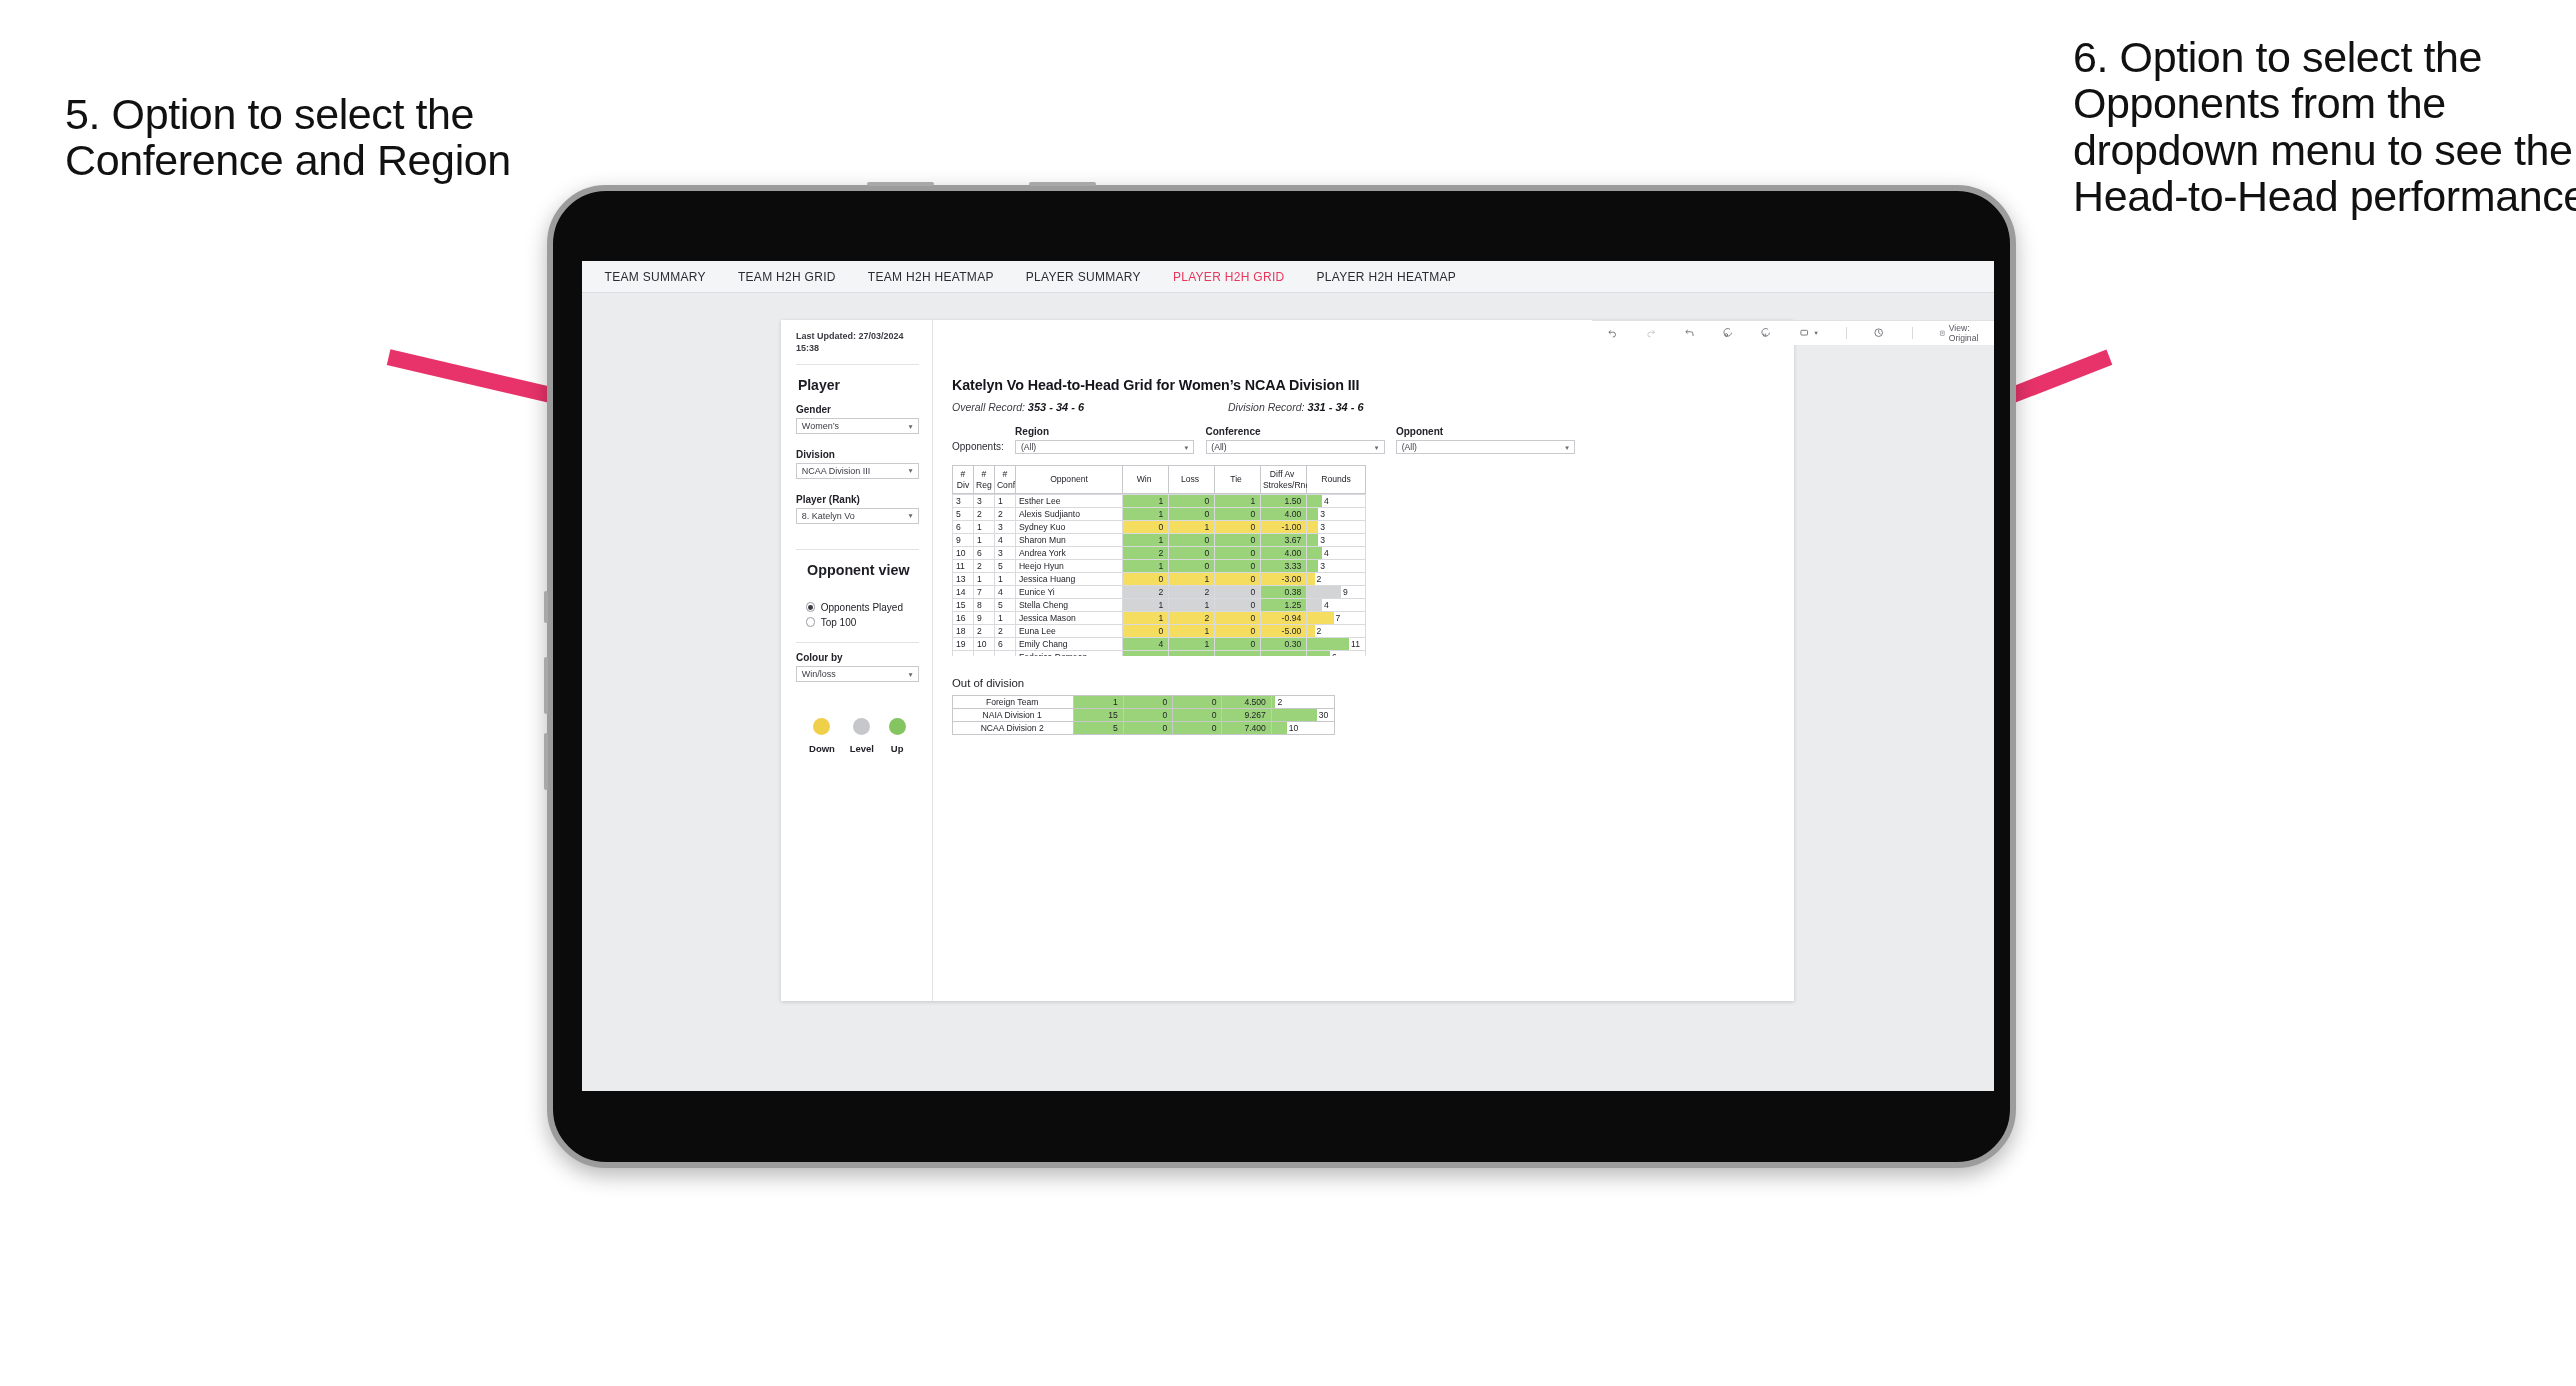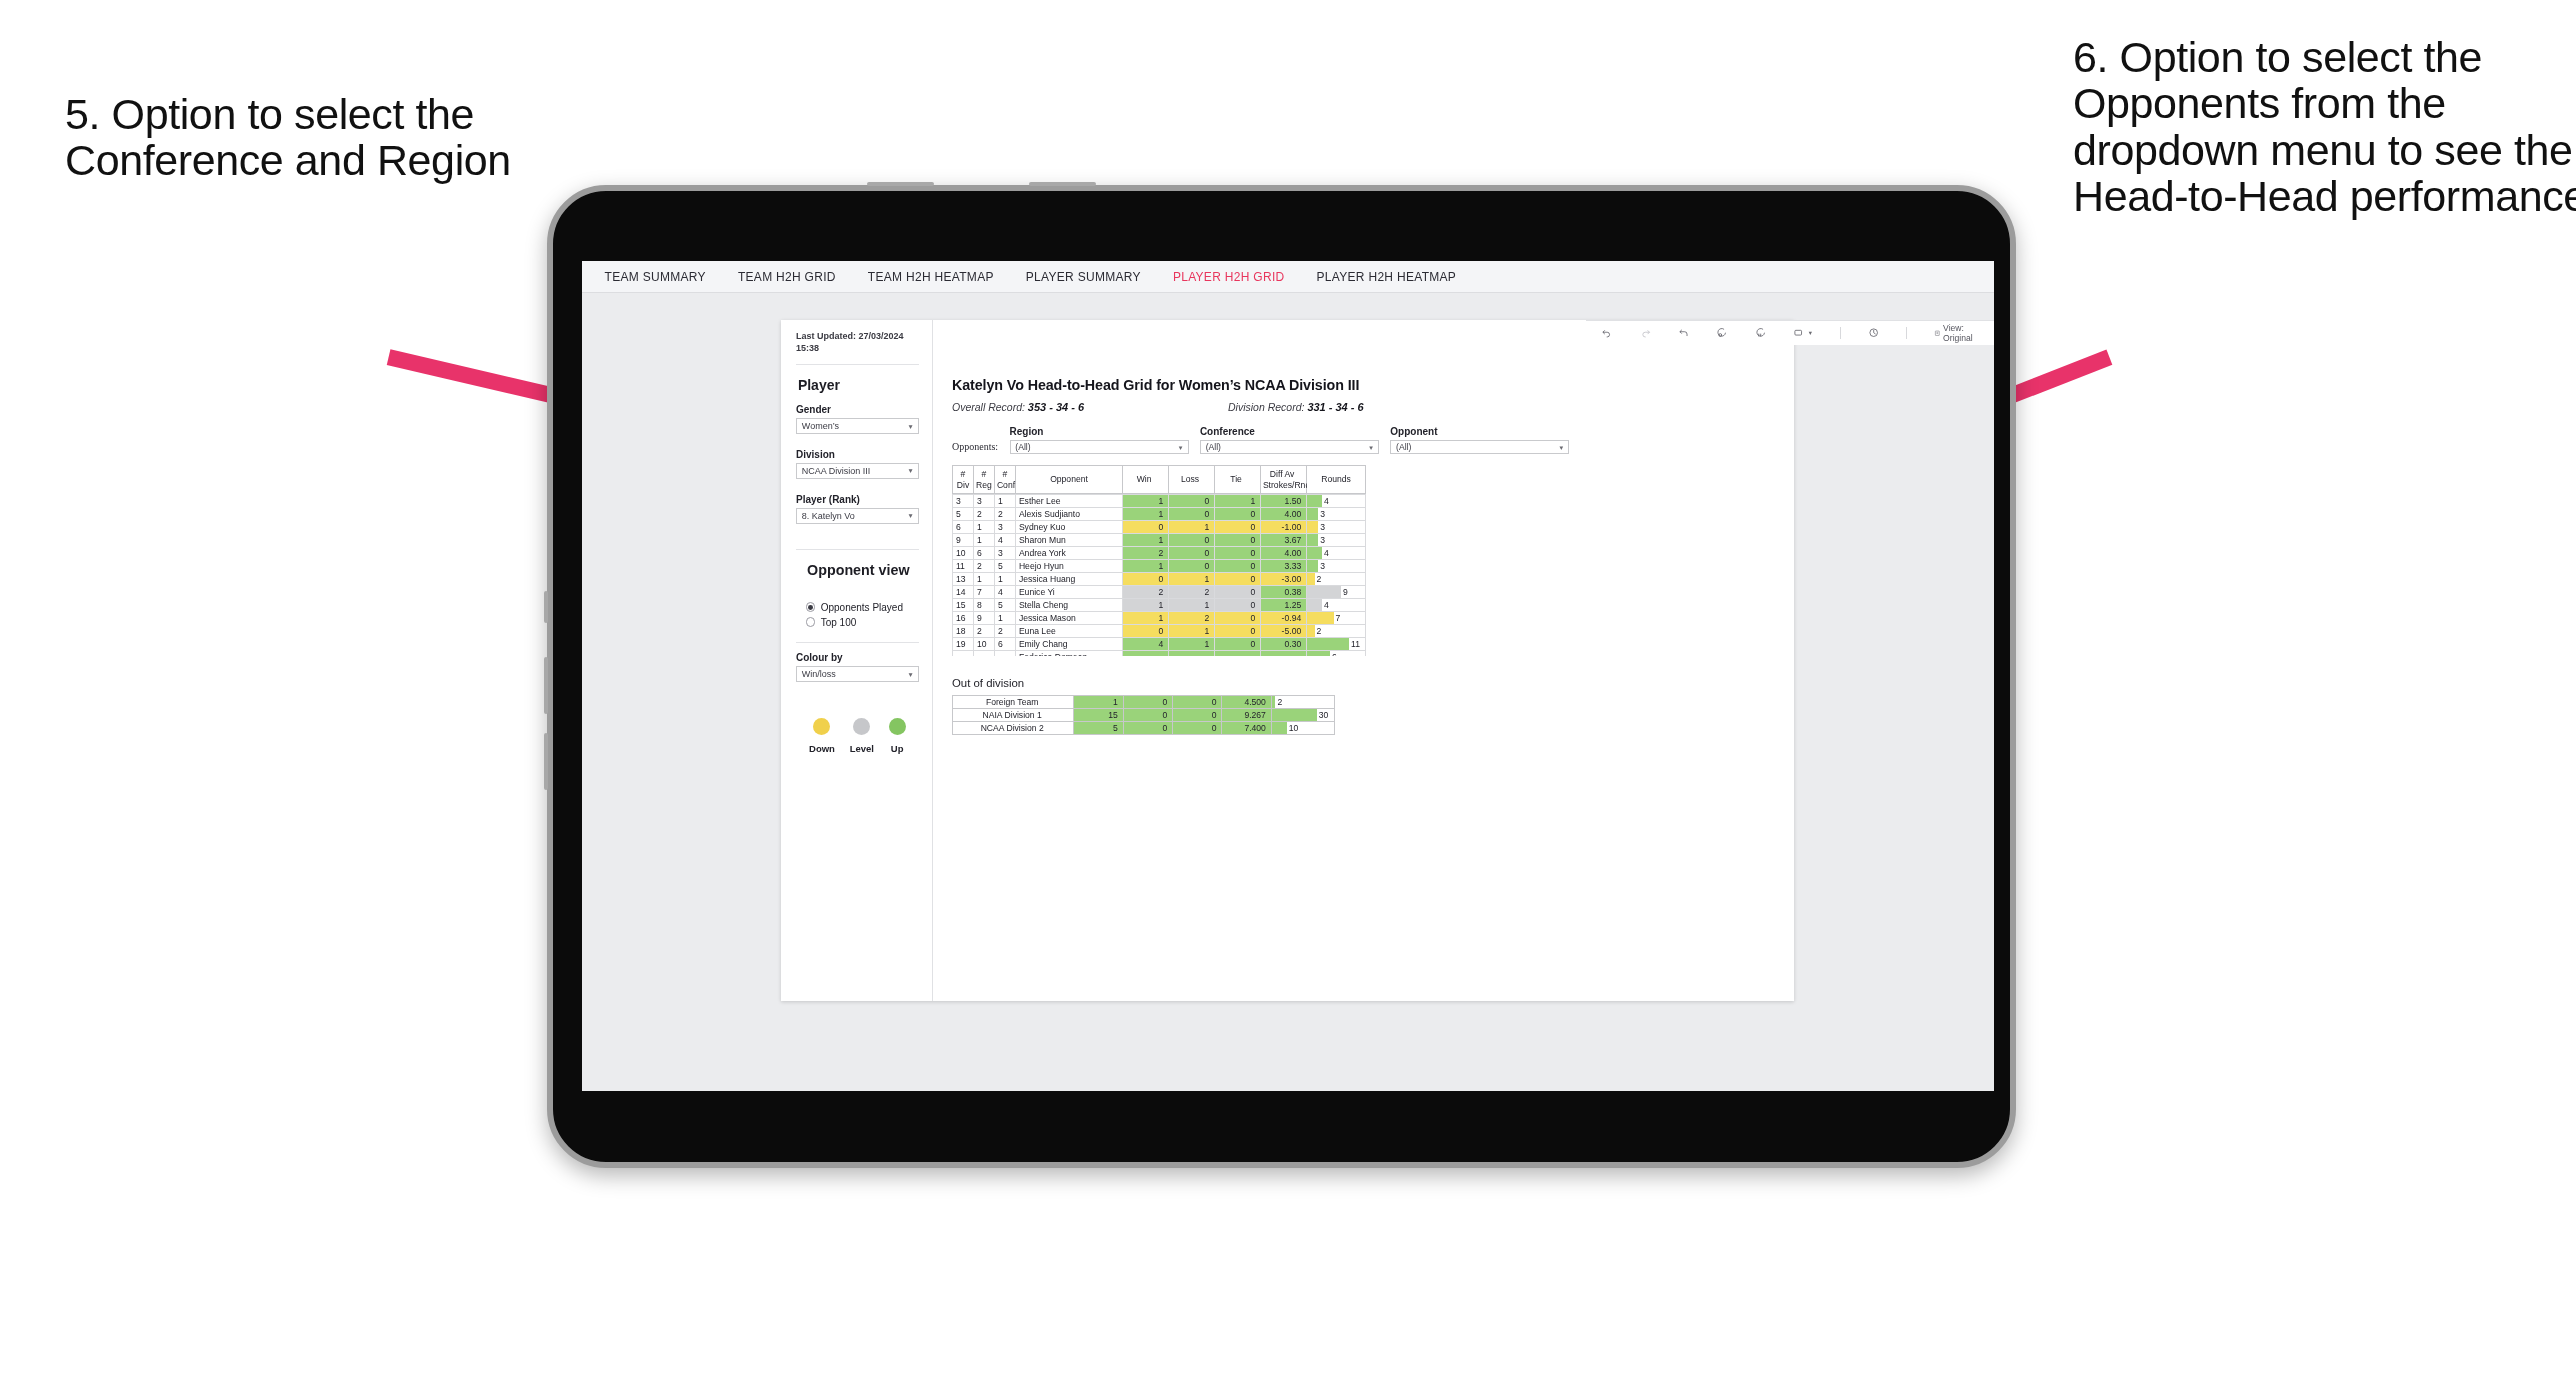--- a/index.html
+++ b/index.html
@@ -148,21 +148,21 @@
   #legend .lbl { font-size: 9.5px; color: #22222a; font-weight: 700; }
 
   
   #main { flex: 1; padding: 13.3px 17px 0 19px; min-width: 0; display: flex; flex-direction: column; margin-top: 44px; }
   #vtitle { font-size: 14.3px; font-weight: 700; color: #15151c; letter-spacing: -0.1px; }
   #records { display: flex; margin-top: 7.6px; font-size: 10.5px; color: #3a3a42; }
   #records .rec { width: 276px; font-style: italic; }
   #records .rec b { color: #15151c; font-size: 11px; }
 
   #filters { display: flex; align-items: flex-end; margin-top: 13.3px; gap: 11.4px; }
-  #filters .opp-label { font-size: 10px; color: #2b2b33; padding-bottom: 1.9px; white-space: nowrap; font-family: Liberation Serif, serif; }
+  #filters .opp-label { font-size: 10px; color: #2b2b33; padding-bottom: 1.9px; white-space: nowrap; }
   #filters .fgroup { }
   #filters .fgroup .flabel { font-size: 10px; color: #22222a; font-weight: 700; margin-bottom: 2.9px; }
   #filters .fsel {
     height: 14.3px; width: 179px; border: 1px solid #c9cacd; background: #fff;
     display: flex; align-items: center; justify-content: space-between;
     padding: 0 3.8px 0 4.8px; font-size: 8.6px; color: #3b3b44; cursor: pointer;
   }
   #filters .fsel .caret { font-size: 6.2px; color: #6b6b72; }
 
   

